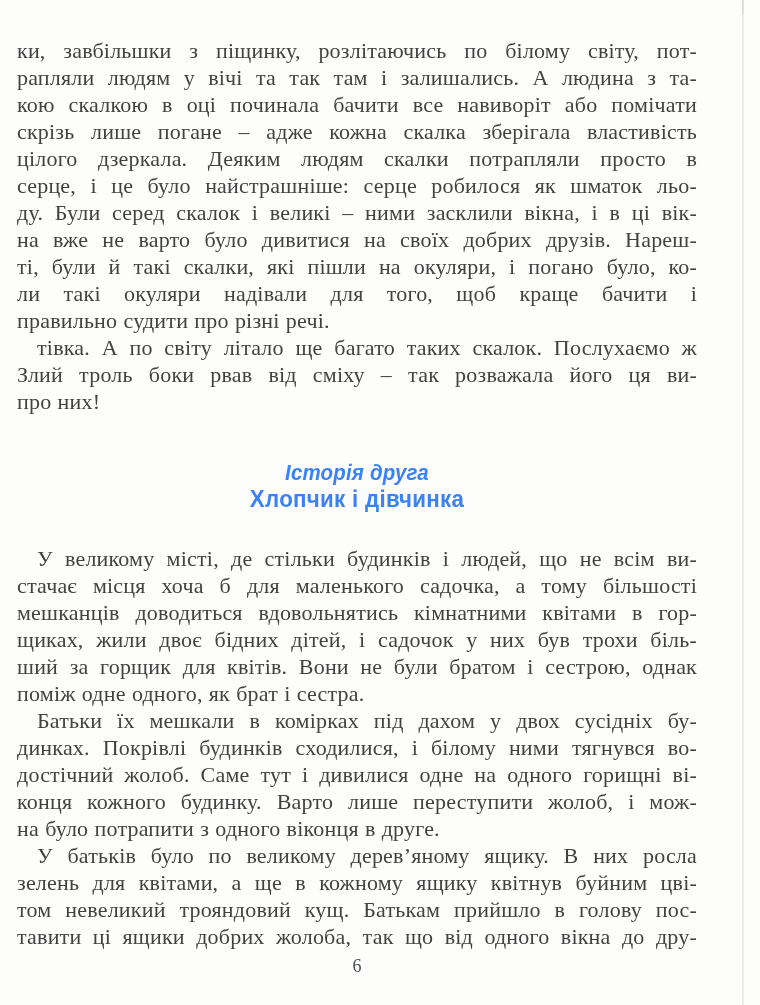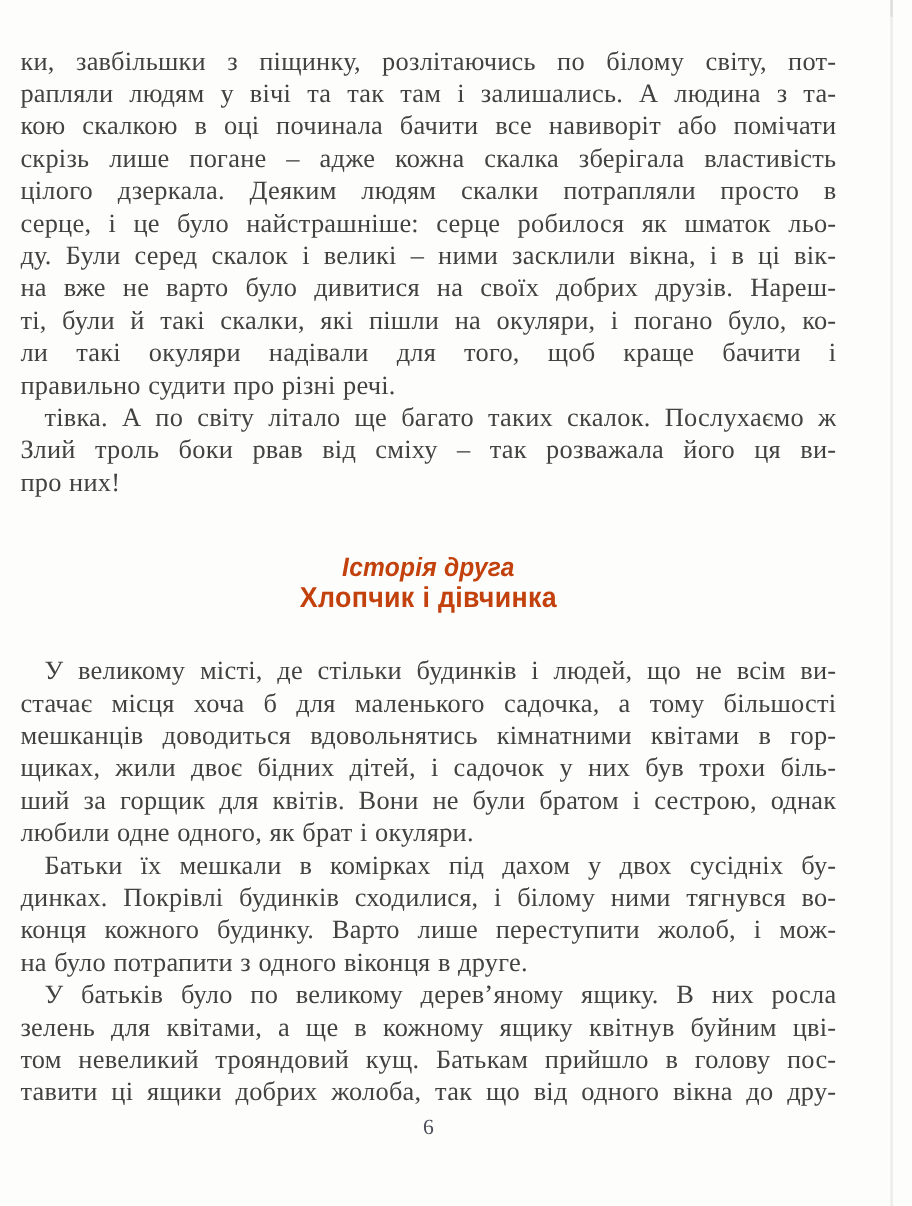--- a/index.html
+++ b/index.html
@@ -58,21 +58,21 @@
   }
   .para.indent .line:first-child {
     text-indent: 20px;
   }
   .heading {
     margin-top: 45px;
     margin-bottom: 33px;
     text-align: center;
     font-family: "Liberation Sans", sans-serif;
     font-weight: bold;
-    color: #c2410c;
+    color: #3b82f6;
   }
   .heading .h1 {
     font-style: italic;
     font-size: 22px;
     line-height: 26px;
     transform: scaleX(0.93);
     letter-spacing: 0.2px;
   }
   .heading .h2 {
     font-size: 24px;
@@ -123,25 +123,26 @@
       <div class="h2">Хлопчик і дівчинка</div>
     </header>
 
     <section>
         <div class="para indent">
           <div class="line">У великому місті, де стільки будинків і людей, що не всім ви-</div>
           <div class="line">стачає місця хоча б для маленького садочка, а тому більшості</div>
           <div class="line">мешканців доводиться вдовольнятись кімнатними квітами в гор-</div>
           <div class="line">щиках, жили двоє бідних дітей, і садочок у них був трохи біль-</div>
           <div class="line">ший за горщик для квітів. Вони не були братом і сестрою, однак</div>
-          <div class="line last">любили одне одного, як брат і окуляри.</div>
+          <div class="line last">поміж одне одного, як брат і сестра.</div>
         </div>
         <div class="para indent">
           <div class="line">Батьки їх мешкали в комірках під дахом у двох сусідніх бу-</div>
           <div class="line">динках. Покрівлі будинків сходилися, і білому ними тягнувся во-</div>
+          <div class="line">достічний жолоб. Саме тут і дивилися одне на одного горищні ві-</div>
           <div class="line">конця кожного будинку. Варто лише переступити жолоб, і мож-</div>
           <div class="line last">на було потрапити з одного віконця в друге.</div>
         </div>
         <div class="para indent">
           <div class="line">У батьків було по великому дерев’яному ящику. В них росла</div>
           <div class="line">зелень для квітами, а ще в кожному ящику квітнув буйним цві-</div>
           <div class="line">том невеликий трояндовий кущ. Батькам прийшло в голову пос-</div>
           <div class="line">тавити ці ящики добрих жолоба, так що від одного вікна до дру-</div>
         </div>
       </section>

